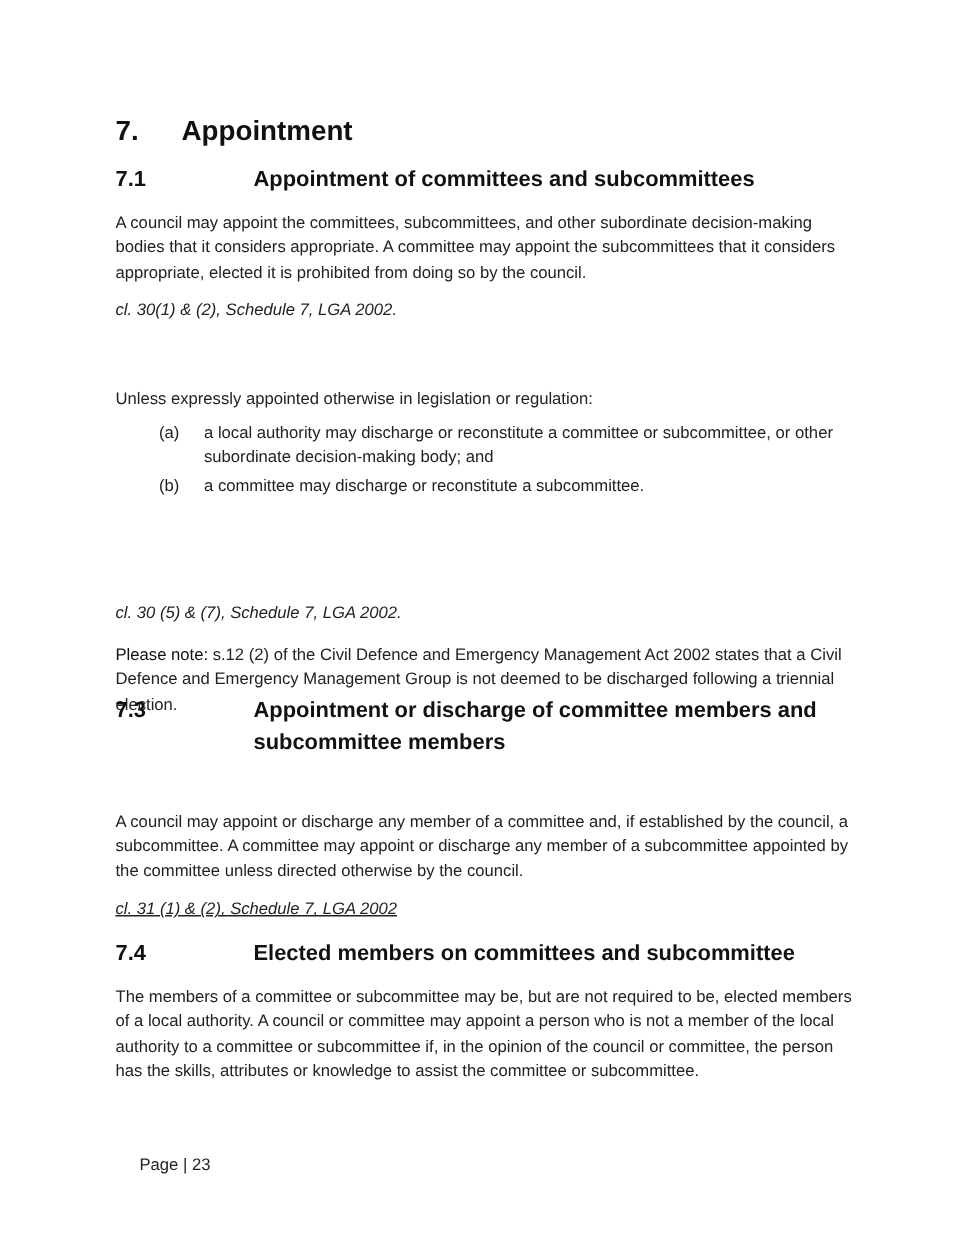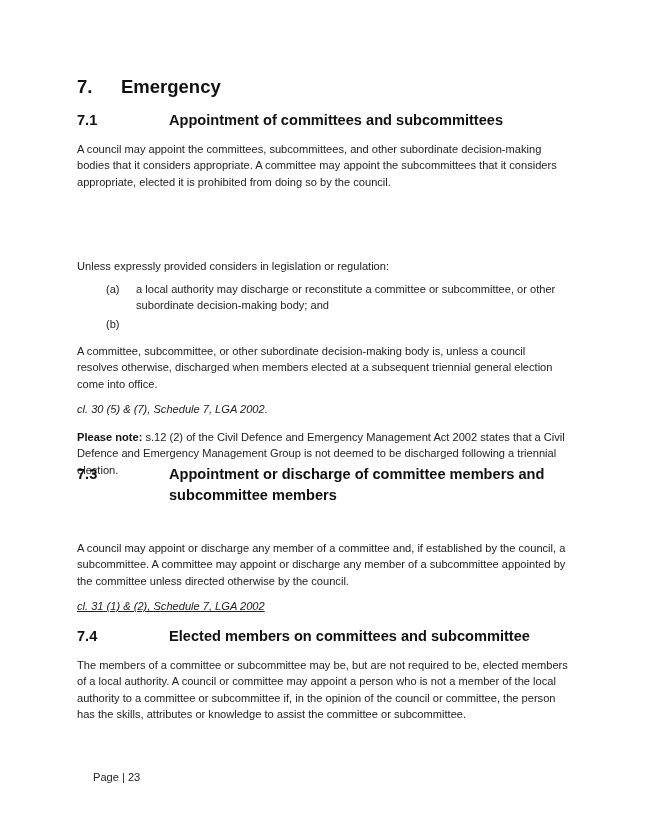--- a/index.html
+++ b/index.html
@@ -43,21 +43,21 @@
     .h2 .num { width: 44px; flex: none; }
     .h2 .txt { width: 450px; }
     .para {
       position: absolute;
       left: 77px;
       width: 490px;
       font-size: 11.1px;
       line-height: 16.4px;
       color: #222;
     }
-    .para b { font-weight: bold; color: #111; }
+    .para b { font-weight: normal; color: #111; }
     .cite {
       position: absolute;
       left: 77px;
       font-size: 11.1px;
       font-style: italic;
       color: #222;
     }
     .list-item {
       position: absolute;
       left: 106px;
@@ -77,40 +77,41 @@
       padding-left: 22px;
     }
   </style>
 </head>
 <body>
 
 <div class="page">
 
   <div class="h1">
     <span class="num">7.</span>
-    <span>Emergency</span>
+    <span>Appointment</span>
   </div>
 
   <div class="h2" style="top:110px;">
     <span class="num">7.1</span>
     <span class="txt">Appointment of committees and subcommittees</span>
   </div>
   <div class="para" style="top:141px;">A council may appoint the committees, subcommittees, and other subordinate decision-making bodies that it considers appropriate. A committee may appoint the subcommittees that it considers appropriate, elected it is prohibited from doing so by the council.</div>
+  <div class="cite" style="top:201px;">cl. 30(1) &amp; (2), Schedule 7, LGA 2002.</div>
 
-  <div class="para" style="top:258px;">Unless expressly provided considers in legislation or regulation:</div>
+  <div class="para" style="top:258px;">Unless expressly appointed otherwise in legislation or regulation:</div>
 
   <div class="list-item" style="top:281px;">
     <span class="marker">(a)</span>
     <span>a local authority may discharge or reconstitute a committee or subcommittee, or other subordinate decision-making body; and</span>
   </div>
   <div class="list-item" style="top:316px;">
     <span class="marker">(b)</span>
+    <span>a committee may discharge or reconstitute a subcommittee.</span>
   </div>
 
-  <div class="para" style="top:343px;">A committee, subcommittee, or other subordinate decision-making body is, unless a council resolves otherwise, discharged when members elected at a subsequent triennial general election come into office.</div>
   <div class="cite" style="top:403px;">cl. 30 (5) &amp; (7), Schedule 7, LGA 2002.</div>
 
   <div class="para" style="top:429px;"><b>Please note:</b><span> s.12 (2) of the Civil Defence and Emergency Management Act 2002 states that a Civil Defence and Emergency Management Group is not deemed to be discharged following a triennial election.</span></div>
 
   <div class="h2" style="top:464px;">
     <span class="num">7.3</span>
     <span class="txt">Appointment or discharge of committee members and subcommittee members</span>
   </div>
   <div class="para" style="top:540px;">A council may appoint or discharge any member of a committee and, if established by the council, a subcommittee. A committee may appoint or discharge any member of a subcommittee appointed by the committee unless directed otherwise by the council.</div>
   <div class="cite" style="top:600px;text-decoration:underline;">cl. 31 (1) &amp; (2), Schedule 7, LGA 2002</div>

